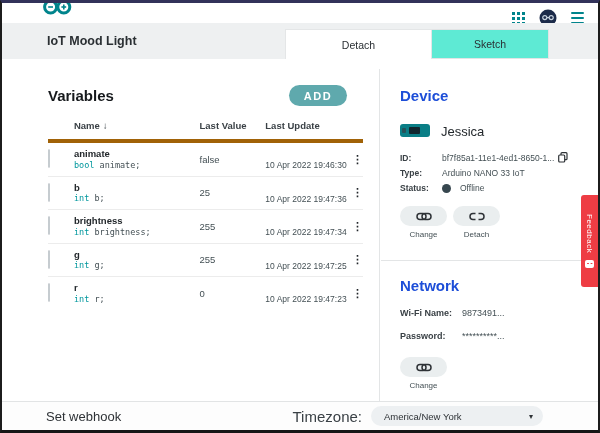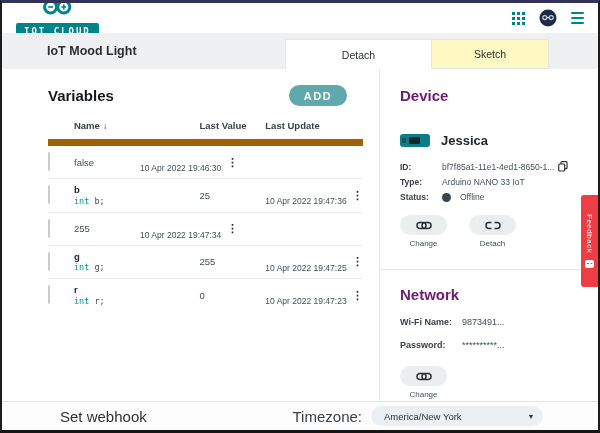--- a/index.html
+++ b/index.html
@@ -18,70 +18,70 @@
   .logo { display:flex; align-items:center; gap:7px;flex-direction:column; }
   .badge { background:#00848c; color:#fff; font-family:"DejaVu Sans Mono", monospace;
     font-weight:bold; font-size:9px; letter-spacing:2px; padding:3px 8px 2px 8px; border-radius:2px; }
   .top-icons { margin-left:auto; display:flex; align-items:center; gap:14px; }
   .grid-icon { display:grid; grid-template-columns:repeat(3,3px); grid-gap:2px; cursor:pointer; }
   .grid-icon i { width:3px; height:3px; background:#00848c; display:block; }
   .burger { display:flex; flex-direction:column; gap:3px; cursor:pointer; }
   .burger i { width:13px; height:2px; background:#00848c; display:block; border-radius:1px; }
 
   
-  .graybar { position:absolute; top:30px; left:0; right:0; height:36px; background:#eef0f1; }
+  .graybar { position:absolute; top:20px; left:0; right:0; height:36px; background:#eef0f1; }
   .page-title { position:absolute; left:45px; top:11px; font-size:12.5px; font-weight:bold; color:#2a2f33; }
   .tabs { position:absolute; left:283px; top:6px; height:30px; display:flex; }
   .tab { display:flex; align-items:center; justify-content:center; font-size:10.5px; color:#2a2f33; cursor:pointer; }
   .tab.setup { width:147px; background:#fff; border:1px solid #e4e6e7; border-bottom:none; }
-  .tab.sketch { width:117px; background:#fef9c3; border:1px solid #e2e4e5; border-left:none; }
+  .tab.sketch { width:117px; background:#5eead4; border:1px solid #e2e4e5; border-left:none; }
 
   
   .content { position:absolute; top:66px; left:0; right:0; bottom:29px; background:#fff; }
 
   .left-panel { position:absolute; left:0; top:0; width:378px; height:100%;
     border-right:1px solid #e3e5e6; padding:16px 16px 0 46px; }
   .vars-head { display:flex; align-items:center; justify-content:space-between; margin-bottom:14px; }
   .vars-title { font-size:15px; font-weight:bold; color:#16191c; }
   .add-btn { background:#5fa9ad; color:#fff; border:none; border-radius:11px; height:21px; width:58px;
     font-size:11px; font-weight:bold; letter-spacing:1.5px; cursor:pointer; margin-right:16px; font-family:inherit; }
 
   .tbl-header { display:flex; align-items:center; font-size:9.5px; font-weight:bold; color:#3a4146;
-    padding-bottom:8px; border-bottom:7px solid #a16207; }
+    padding-bottom:8px; border-bottom:4px solid #a16207; }
   .col-check { width:26px; }
   .col-name  { width:126px; }
   .col-value { width:66px; }
   .col-update{ width:84px; }
   .col-menu  { width:14px; text-align:right; }
   .sort-arrow { font-weight:normal; margin-left:3px; }
 
   .row { display:flex; align-items:center; border-bottom:1px solid #ececec; padding:5px 0; min-height:29px; }
   .row:last-child { border-bottom:none; }
   .checkbox { width:13px; height:13px; border:1px solid #c6ccd0; border-radius:2px; background:#fcfdfd; cursor:pointer; }
   .var-name { font-size:9.5px; font-weight:bold; color:#23282c; line-height:1.25; }
   .var-decl { font-family:"DejaVu Sans Mono", monospace; font-size:8.5px; line-height:1.25; color:#434f54; }
   .var-decl .kw { color:#00979d; }
   .cell-value { font-size:9.5px; color:#434f54; }
   .cell-update { font-size:8.5px; color:#434f54;margin-top:12px; }
   .kebab { font-size:11px; font-weight:bold; color:#22262a; cursor:pointer; letter-spacing:0; line-height:1; }
 
   .right-panel { position:absolute; left:379px; right:0; top:0; bottom:0; padding:18px 14px 0 19px; }
-  .panel-title { font-size:15px; font-weight:bold; color:#701a75; }
-  .device-row { display:flex; align-items:center; gap:11px; margin:29px 0 13px 0;font-weight:bold; }
+  .panel-title { font-size:15px; font-weight:bold; color:#1d4ed8; }
+  .device-row { display:flex; align-items:flex-start; gap:11px; margin:20px 0 13px 0; }
   .board-icon { position:relative; width:30px; height:13px; background:#0a7e86; border-radius:3px; }
   .board-icon:before { content:""; position:absolute; left:9px; top:3px; width:11px; height:7px; background:#10262e; border-radius:1px; }
   .board-icon:after { content:""; position:absolute; left:2px; top:4px; width:4px; height:5px; background:#26525a; border-radius:1px; }
   .device-name { font-size:13px; color:#23282c; }
   .meta-row { display:flex; align-items:center; font-size:8.5px; margin-bottom:5px; }
   .meta-label { width:42px; font-weight:bold; color:#3a4146; }
   .meta-value { color:#434f54; display:flex; align-items:center; gap:4px; }
   .status-dot { width:9px; height:9px; border-radius:50%; background:#37474f; display:inline-block; margin-right:5px; }
   .copy-icon { cursor:pointer; display:inline-block; }
 
-  .btn-group { display:flex; gap:22px; margin-top:13px; }
+  .btn-group { display:flex; gap:6px; margin-top:13px; }
   .icon-btn-wrap { display:flex; flex-direction:column; align-items:center; gap:4px; }
   .pill-btn { width:47px; height:20px; background:#eaeeef; border:none; border-radius:10px; cursor:pointer;
     display:flex; align-items:center; justify-content:center; }
   .pill-label { font-size:8px; color:#434f54; }
 
   .panel-hr { border:none; border-top:1px solid #e3e5e6; margin:21px -14px 16px -19px; }
 
   .net-row { display:flex; font-size:9px; margin-bottom:6px; margin-top:13px; }
   .net-label { width:62px; font-weight:bold; color:#3a4146; }
   .net-value { color:#434f54; }
@@ -92,21 +92,21 @@
     border-radius:3px 0 0 3px; display:flex; flex-direction:column; align-items:center;
     justify-content:center; gap:6px; cursor:pointer; z-index:5; }
   .feedback-text { writing-mode:vertical-rl; font-size:8px; color:#fff; letter-spacing:0.5px; }
   .fb-icon { width:9px; height:8px; background:#fff; border-radius:2px; position:relative; }
   .fb-icon:before { content:""; position:absolute; left:2px; top:3px; width:1.5px; height:1.5px;
     background:#ee3d44; border-radius:50%; box-shadow:3.5px 0 0 #ee3d44; }
 
   
   .footer { position:absolute; bottom:0; left:0; right:0; height:29px; background:#fdfdfd;
     border-top:1px solid #e2e4e5; display:flex; align-items:center; }
-  .webhook { margin-left:58px; font-size:15px; color:#2e3236; cursor:pointer; }
+  .webhook { margin-left:44px; font-size:13px; color:#2e3236; cursor:pointer; }
   .tz-group { margin-left:auto; margin-right:55px; display:flex; align-items:center; gap:9px; }
   .tz-label { font-size:15px; color:#3a4146; }
   .tz-select { width:172px; height:20px; background:#edf0f2; border-radius:10px; display:flex;
     align-items:center; padding:0 10px 0 13px; cursor:pointer; }
   .tz-value { font-size:9.5px; color:#2e3236; flex:1; }
   .tz-caret { font-size:8px; color:#2e3236; }
 </style>
 </head>
 <body>
 
@@ -170,38 +170,46 @@
       <div class="tbl-header">
         <span class="col-check"></span>
         <span class="col-name"><span>Name</span><span class="sort-arrow">↓</span></span>
         <span class="col-value">Last Value</span>
         <span class="col-update">Last Update</span>
         <span class="col-menu"></span>
       </div>
 
       <div class="row">
         <span class="col-check"><span class="checkbox"></span></span>
+        <span class="col-name">
+          <div class="var-name">animate</div>
+          <div class="var-decl"><span class="kw">bool</span><span> animate;</span></div>
+        </span>
         <span class="col-value cell-value">false</span>
         <span class="col-update cell-update">10 Apr 2022 19:46:30</span>
         <span class="col-menu kebab">⋮</span>
       </div>
 
       <div class="row">
         <span class="col-check"><span class="checkbox"></span></span>
         <span class="col-name">
           <div class="var-name">b</div>
           <div class="var-decl"><span class="kw">int</span><span> b;</span></div>
         </span>
         <span class="col-value cell-value">25</span>
         <span class="col-update cell-update">10 Apr 2022 19:47:36</span>
         <span class="col-menu kebab">⋮</span>
       </div>
 
       <div class="row">
         <span class="col-check"><span class="checkbox"></span></span>
+        <span class="col-name">
+          <div class="var-name">brightness</div>
+          <div class="var-decl"><span class="kw">int</span><span> brightness;</span></div>
+        </span>
         <span class="col-value cell-value">255</span>
         <span class="col-update cell-update">10 Apr 2022 19:47:34</span>
         <span class="col-menu kebab">⋮</span>
       </div>
 
       <div class="row">
         <span class="col-check"><span class="checkbox"></span></span>
         <span class="col-name">
           <div class="var-name">g</div>
           <div class="var-decl"><span class="kw">int</span><span> g;</span></div>

